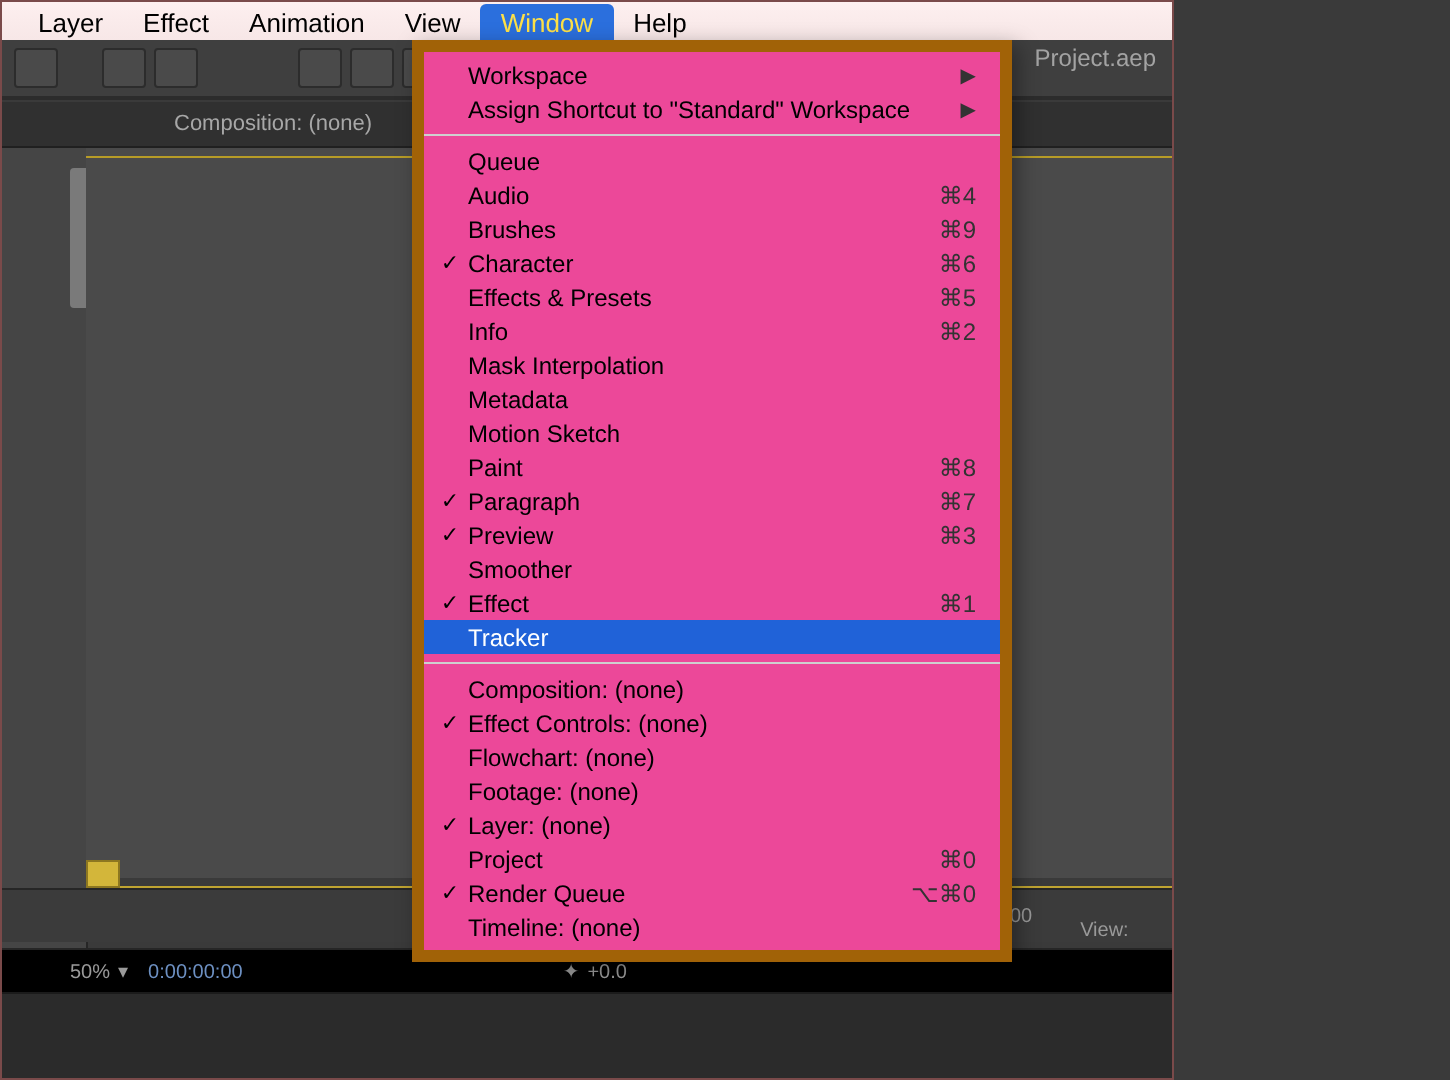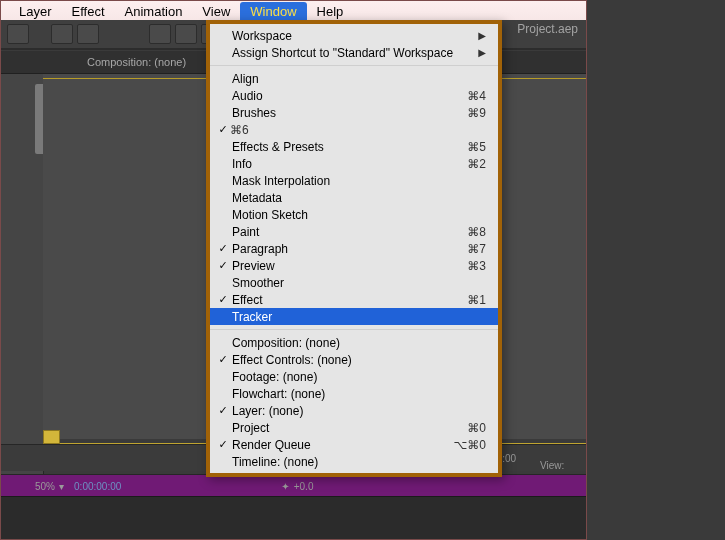--- a/index.html
+++ b/index.html
@@ -148,21 +148,21 @@
   .timeline-strip .grey-chip {
     width: 14px; height: 14px;
     background: #5b5b5b;
     border-radius: 2px;
   }
 
   .footer-row {
     position: absolute;
     left: 0; right: 0; bottom: 42px;
     height: 22px;
-    background: #701a75;
+    background: #000000;
     border-top: 1px solid #262626;
     display: flex;
     align-items: center;
     color: #9a9a9a;
     font-size: 10px;
     padding-left: 34px;
     gap: 10px;
   }
   .footer-row .box {
     display: inline-flex;
@@ -176,22 +176,22 @@
     background: #2b2b2b;
     border-top: 1px solid #1b1b1b;
   }
 
   
   .dropdown {
     position: absolute;
     left: 205px;
     top: 19px;
     width: 288px;
-    background: #e5e5e5;
-    border: 4px solid #a16207;
+    background: #ec4899;
+    border: 6px solid #a16207;
     box-shadow: 3px 3px 10px rgba(0,0,0,0.35);
     color: #000;
     font-size: 12px;
     padding: 3px 0;
   }
   .dropdown .item {
     display: flex;
     align-items: center;
     height: 17px;
     padding: 0 12px 0 6px;
@@ -305,34 +305,35 @@
         <span class="arrow">▶</span>
       </div>
       <div class="item">
         <span class="check"></span>
         <span class="label">Assign Shortcut to "Standard" Workspace</span>
         <span class="arrow">▶</span>
       </div>
       <div class="sep"></div>
       <div class="item">
         <span class="check"></span>
-        <span class="label">Align</span>
+        <span class="label">Queue</span>
       </div>
       <div class="item">
         <span class="check"></span>
         <span class="label">Audio</span>
         <span class="accel">⌘4</span>
       </div>
       <div class="item">
         <span class="check"></span>
         <span class="label">Brushes</span>
         <span class="accel">⌘9</span>
       </div>
       <div class="item">
         <span class="check">✓</span>
+        <span class="label">Character</span>
         <span class="accel">⌘6</span>
       </div>
       <div class="item">
         <span class="check"></span>
         <span class="label">Effects &amp; Presets</span>
         <span class="accel">⌘5</span>
       </div>
       <div class="item">
         <span class="check"></span>
         <span class="label">Info</span>
@@ -382,25 +383,25 @@
       <div class="item">
         <span class="check"></span>
         <span class="label">Composition: (none)</span>
       </div>
       <div class="item">
         <span class="check">✓</span>
         <span class="label">Effect Controls: (none)</span>
       </div>
       <div class="item">
         <span class="check"></span>
+        <span class="label">Flowchart: (none)</span>
+      </div>
+      <div class="item">
+        <span class="check"></span>
         <span class="label">Footage: (none)</span>
-      </div>
-      <div class="item">
-        <span class="check"></span>
-        <span class="label">Flowchart: (none)</span>
       </div>
       <div class="item">
         <span class="check">✓</span>
         <span class="label">Layer: (none)</span>
       </div>
       <div class="item">
         <span class="check"></span>
         <span class="label">Project</span>
         <span class="accel">⌘0</span>
       </div>

